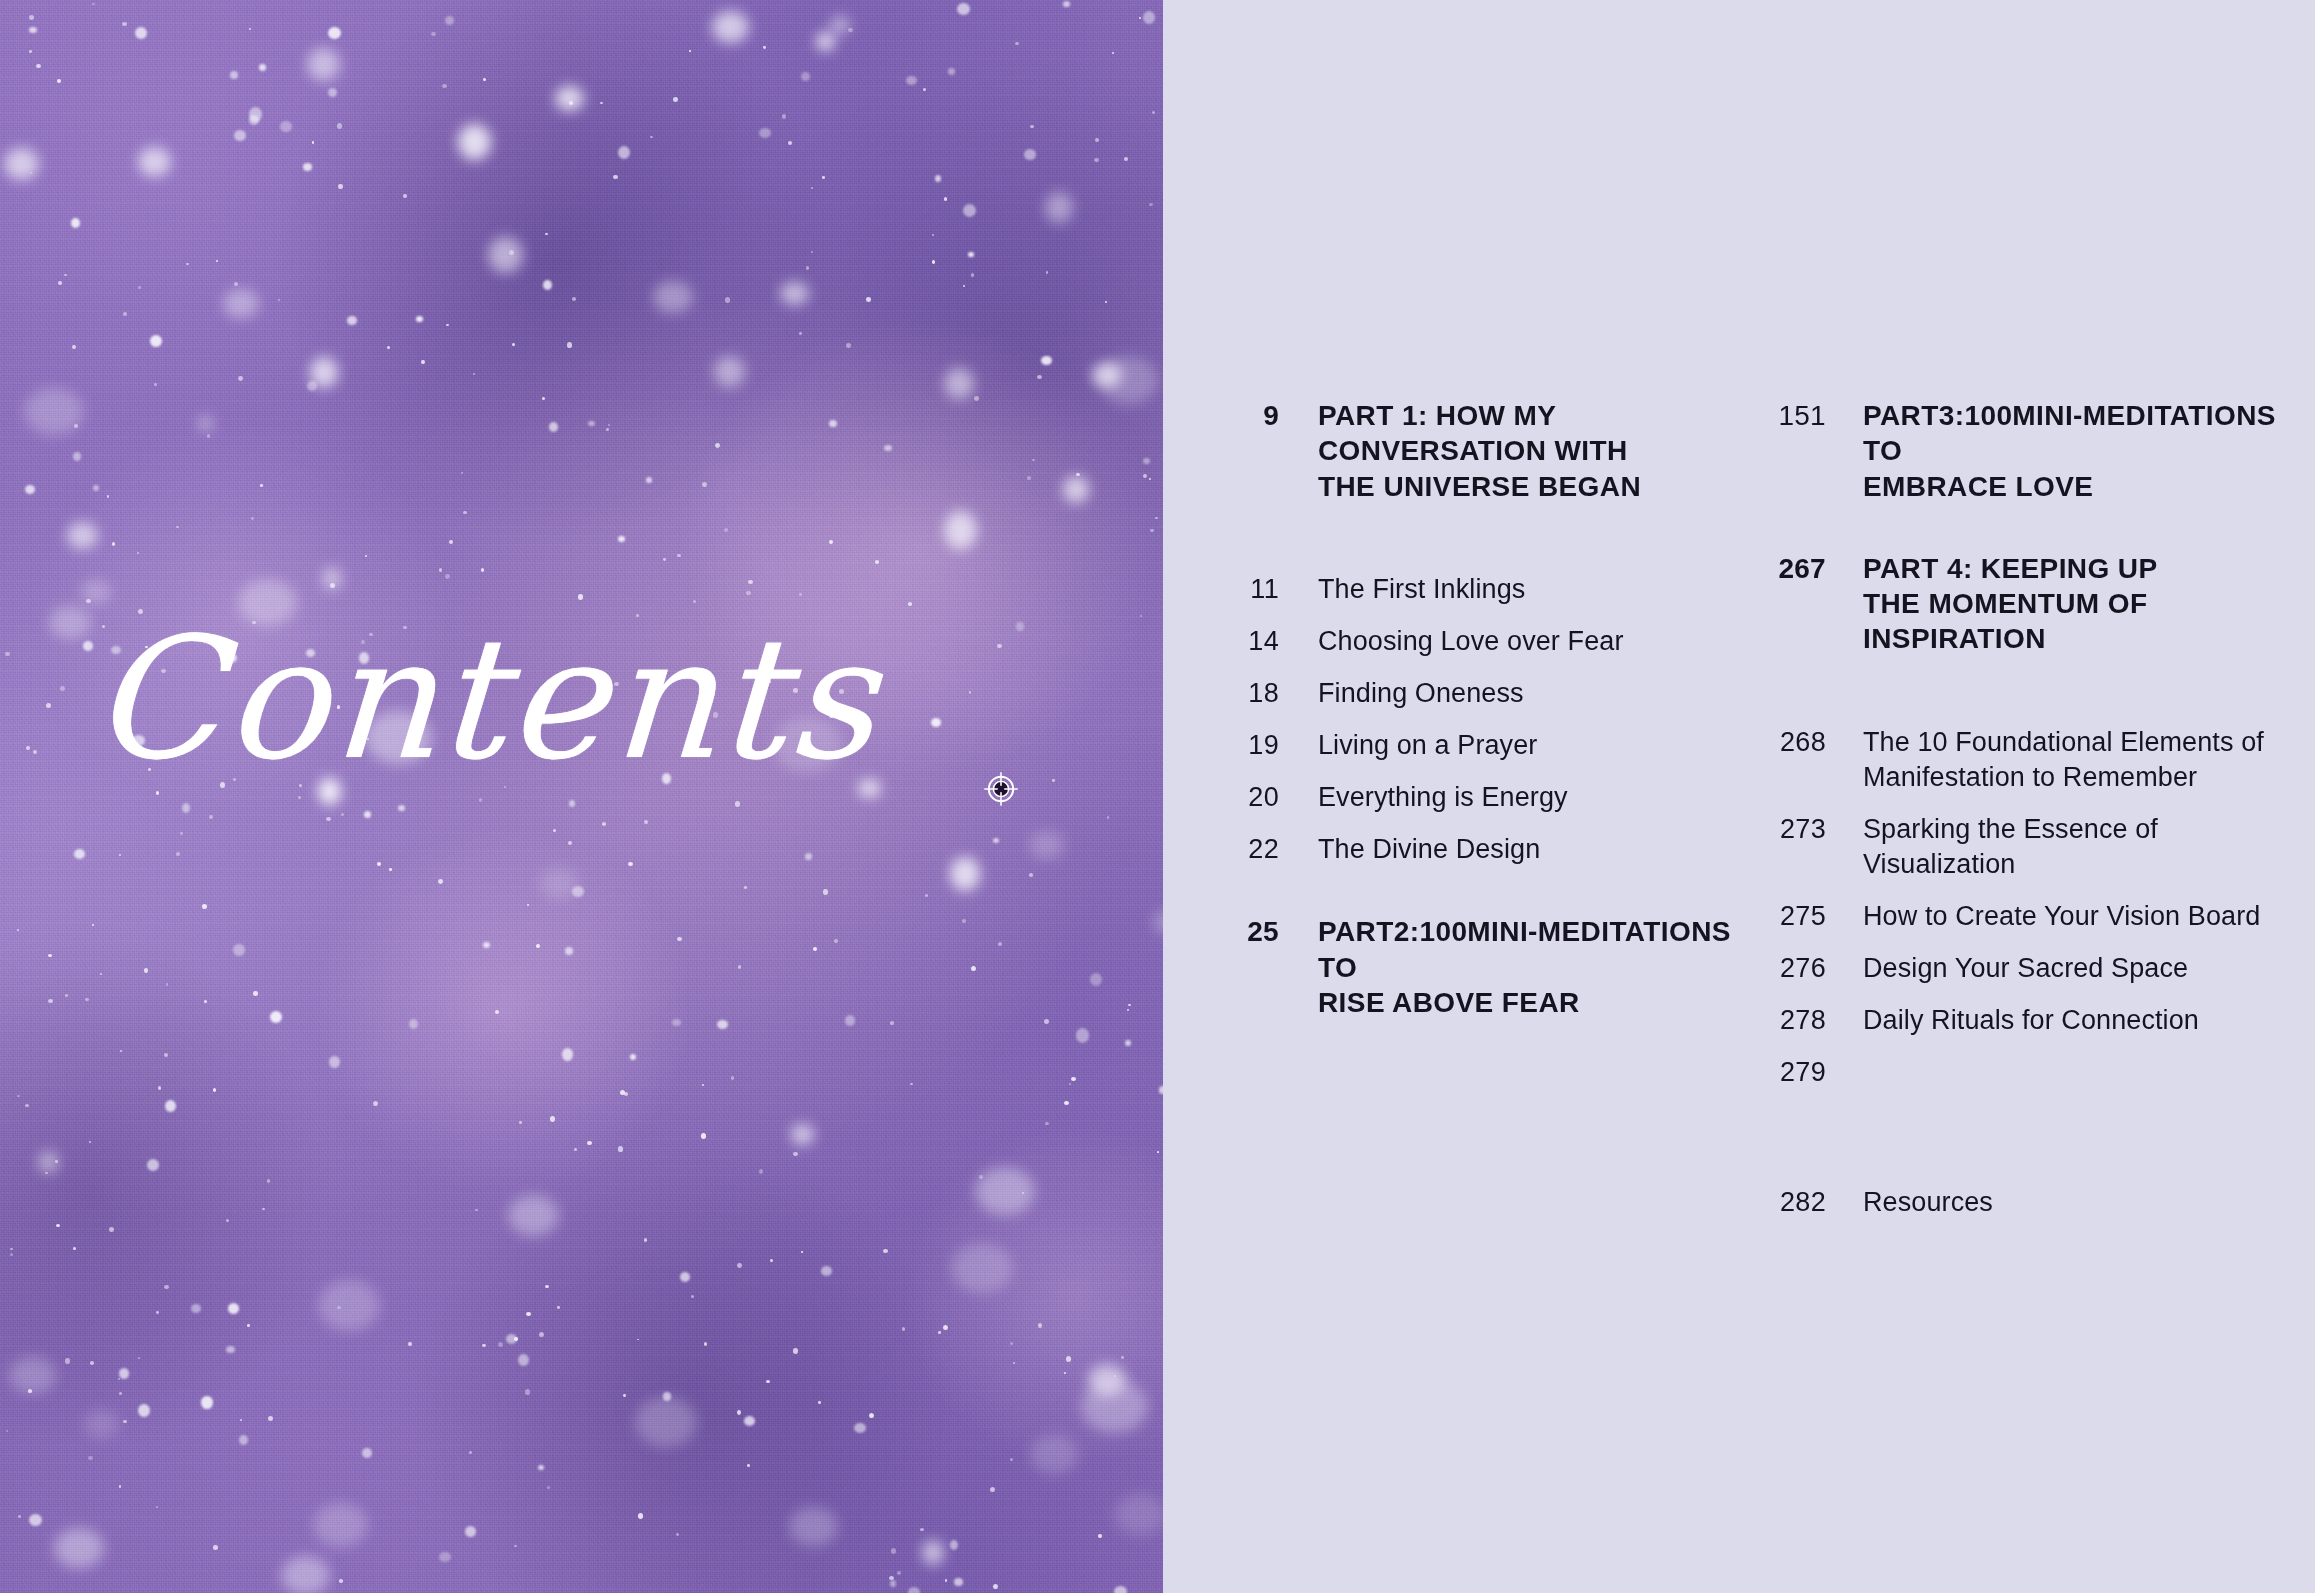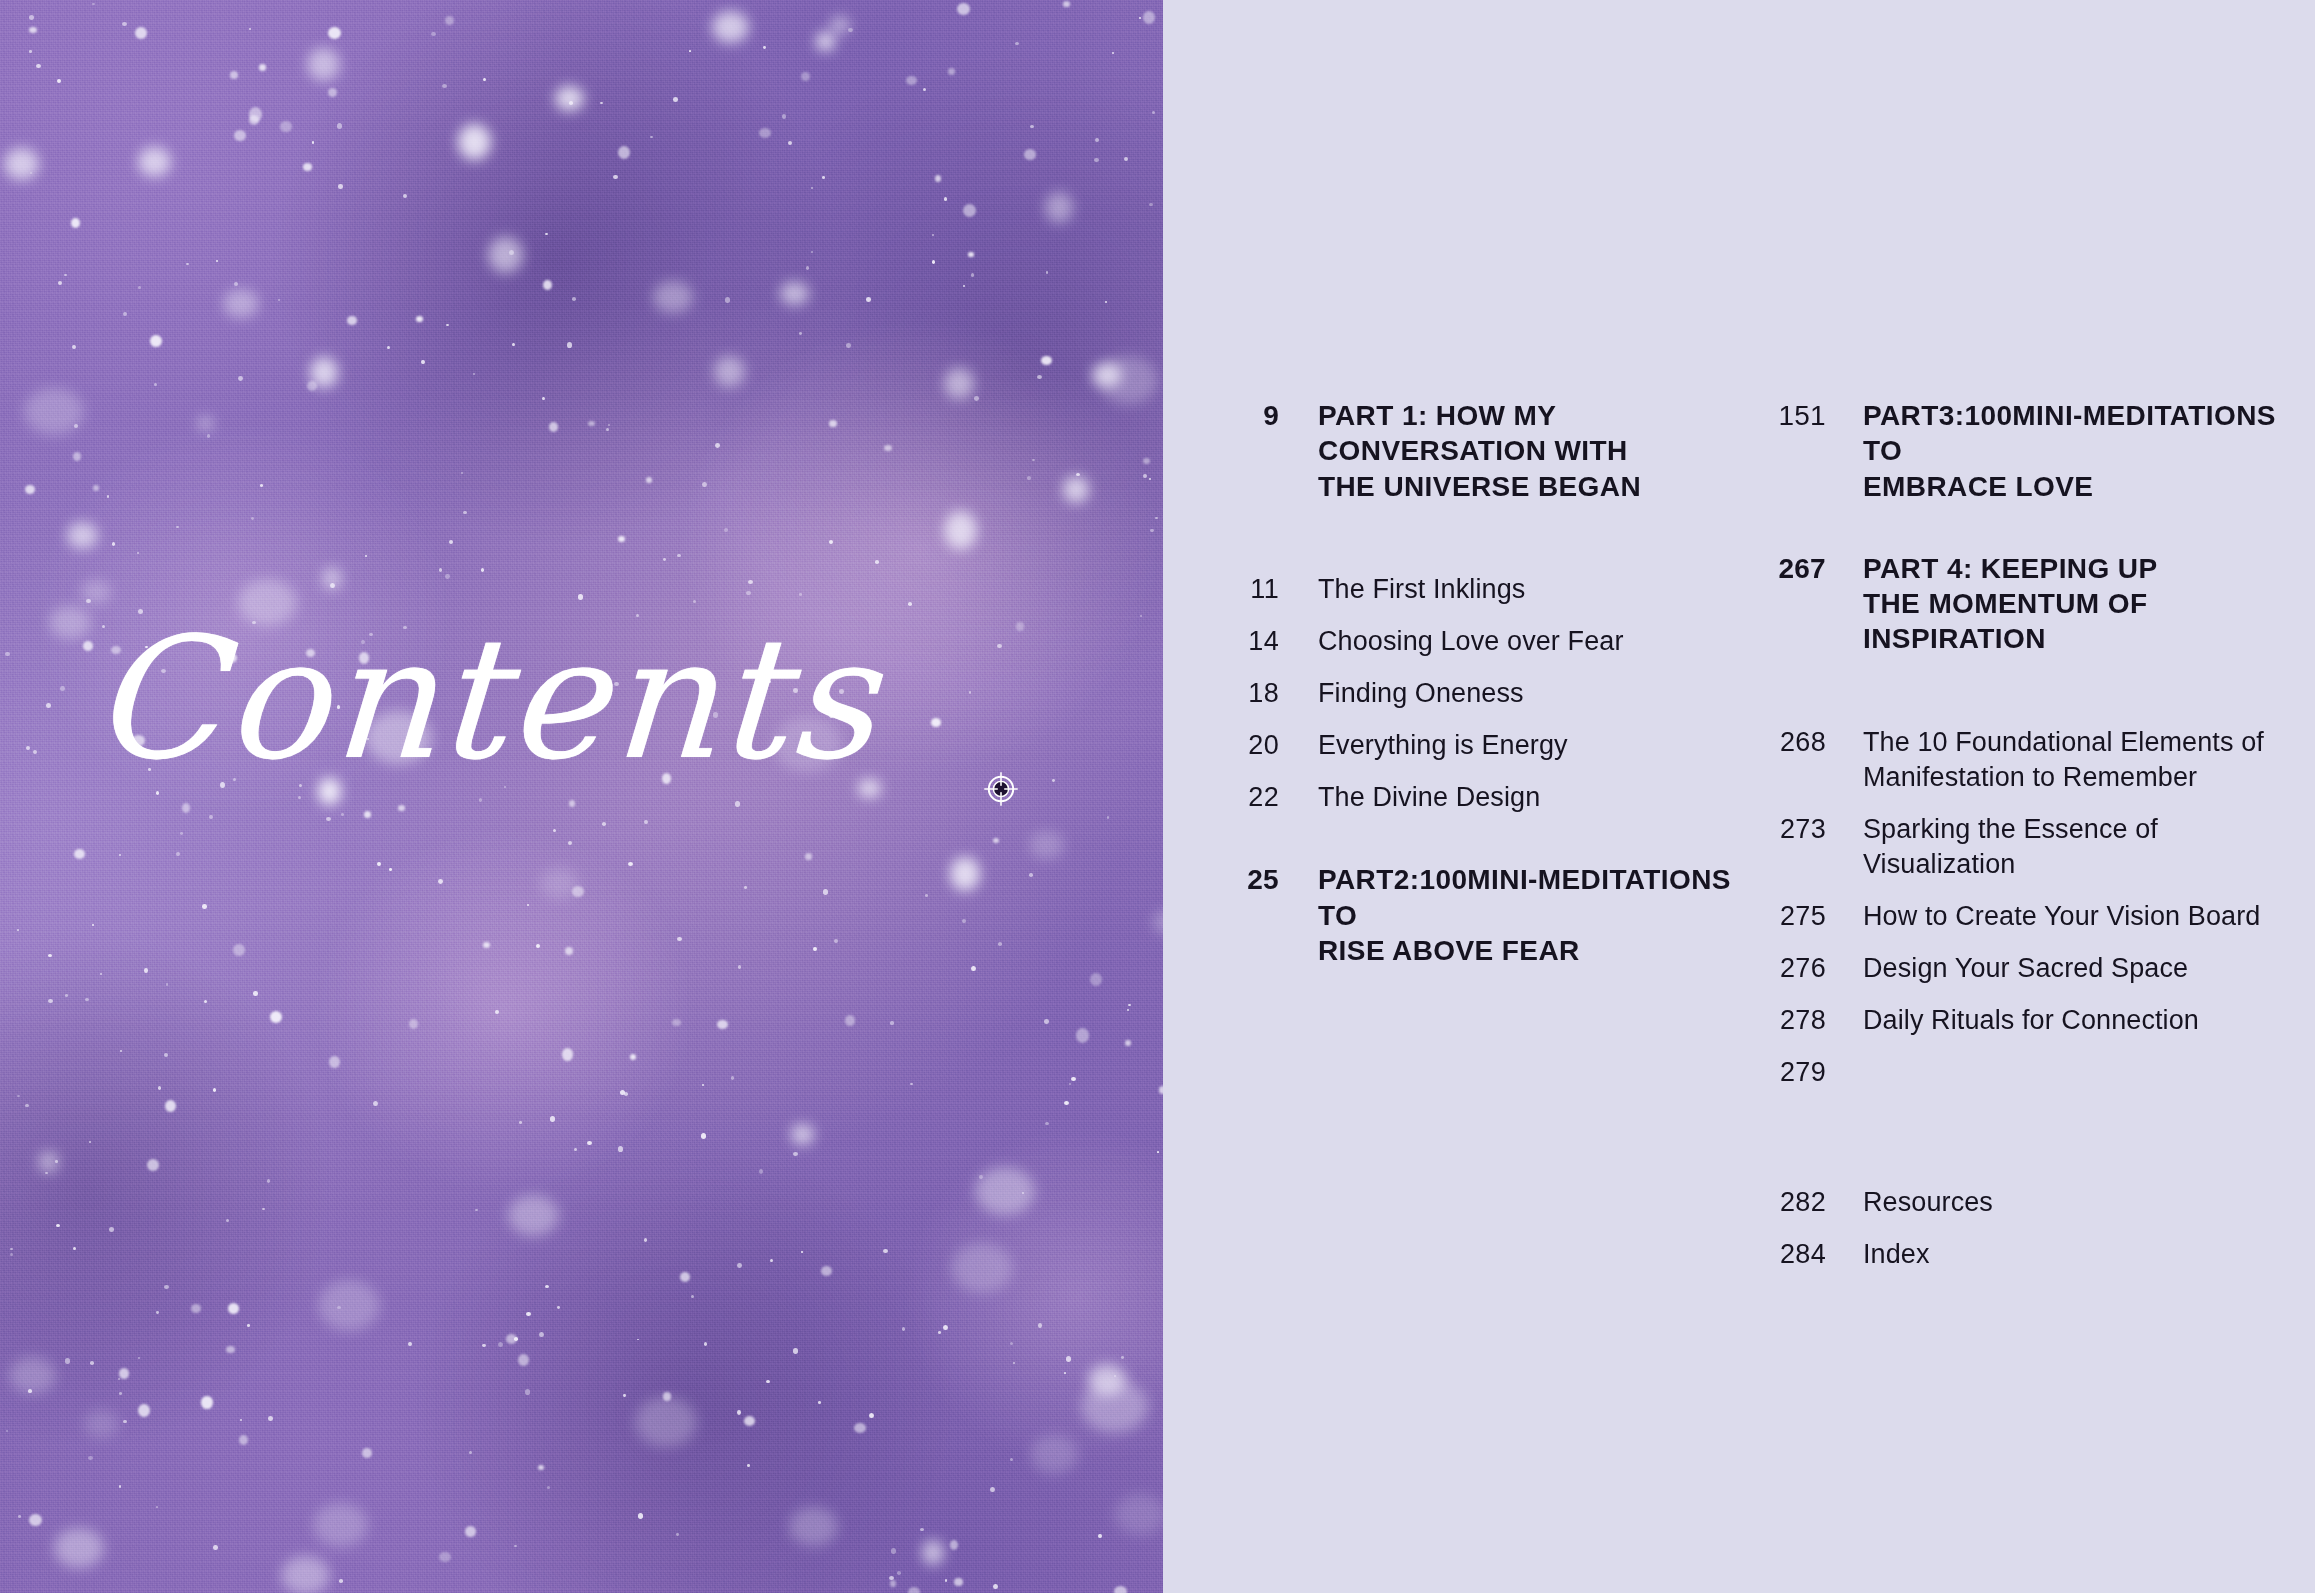--- a/index.html
+++ b/index.html
@@ -671,20 +671,24 @@
         </div>
         <div class="row entry">
           <div class="num">14</div>
           <div class="label">Choosing Love over Fear</div>
         </div>
         <div class="row entry">
           <div class="num">18</div>
           <div class="label">Finding Oneness</div>
         </div>
         <div class="row entry">
+          <div class="num">19</div>
+          <div class="label">Living on a Prayer</div>
+        </div>
+        <div class="row entry">
           <div class="num">20</div>
           <div class="label">Everything is Energy</div>
         </div>
         <div class="row entry">
           <div class="num">22</div>
           <div class="label">The Divine Design</div>
         </div>
         <div class="gap-part"></div>
         <div class="row part">
           <div class="num">25</div>
@@ -731,21 +735,17 @@
           <div class="label">Daily Rituals for Connection</div>
         </div>
         <div class="row entry">
           <div class="num">279</div>
         </div>
         <div class="gap-tail"></div>
         <div class="row entry">
           <div class="num">282</div>
           <div class="label">Resources</div>
         </div>
-        <div class="row entry">
-          <div class="num">284</div>
-          <div class="label">Index</div>
-        </div>
       </div>
   </div>
 
 </div>
 
 
 </body></html>

